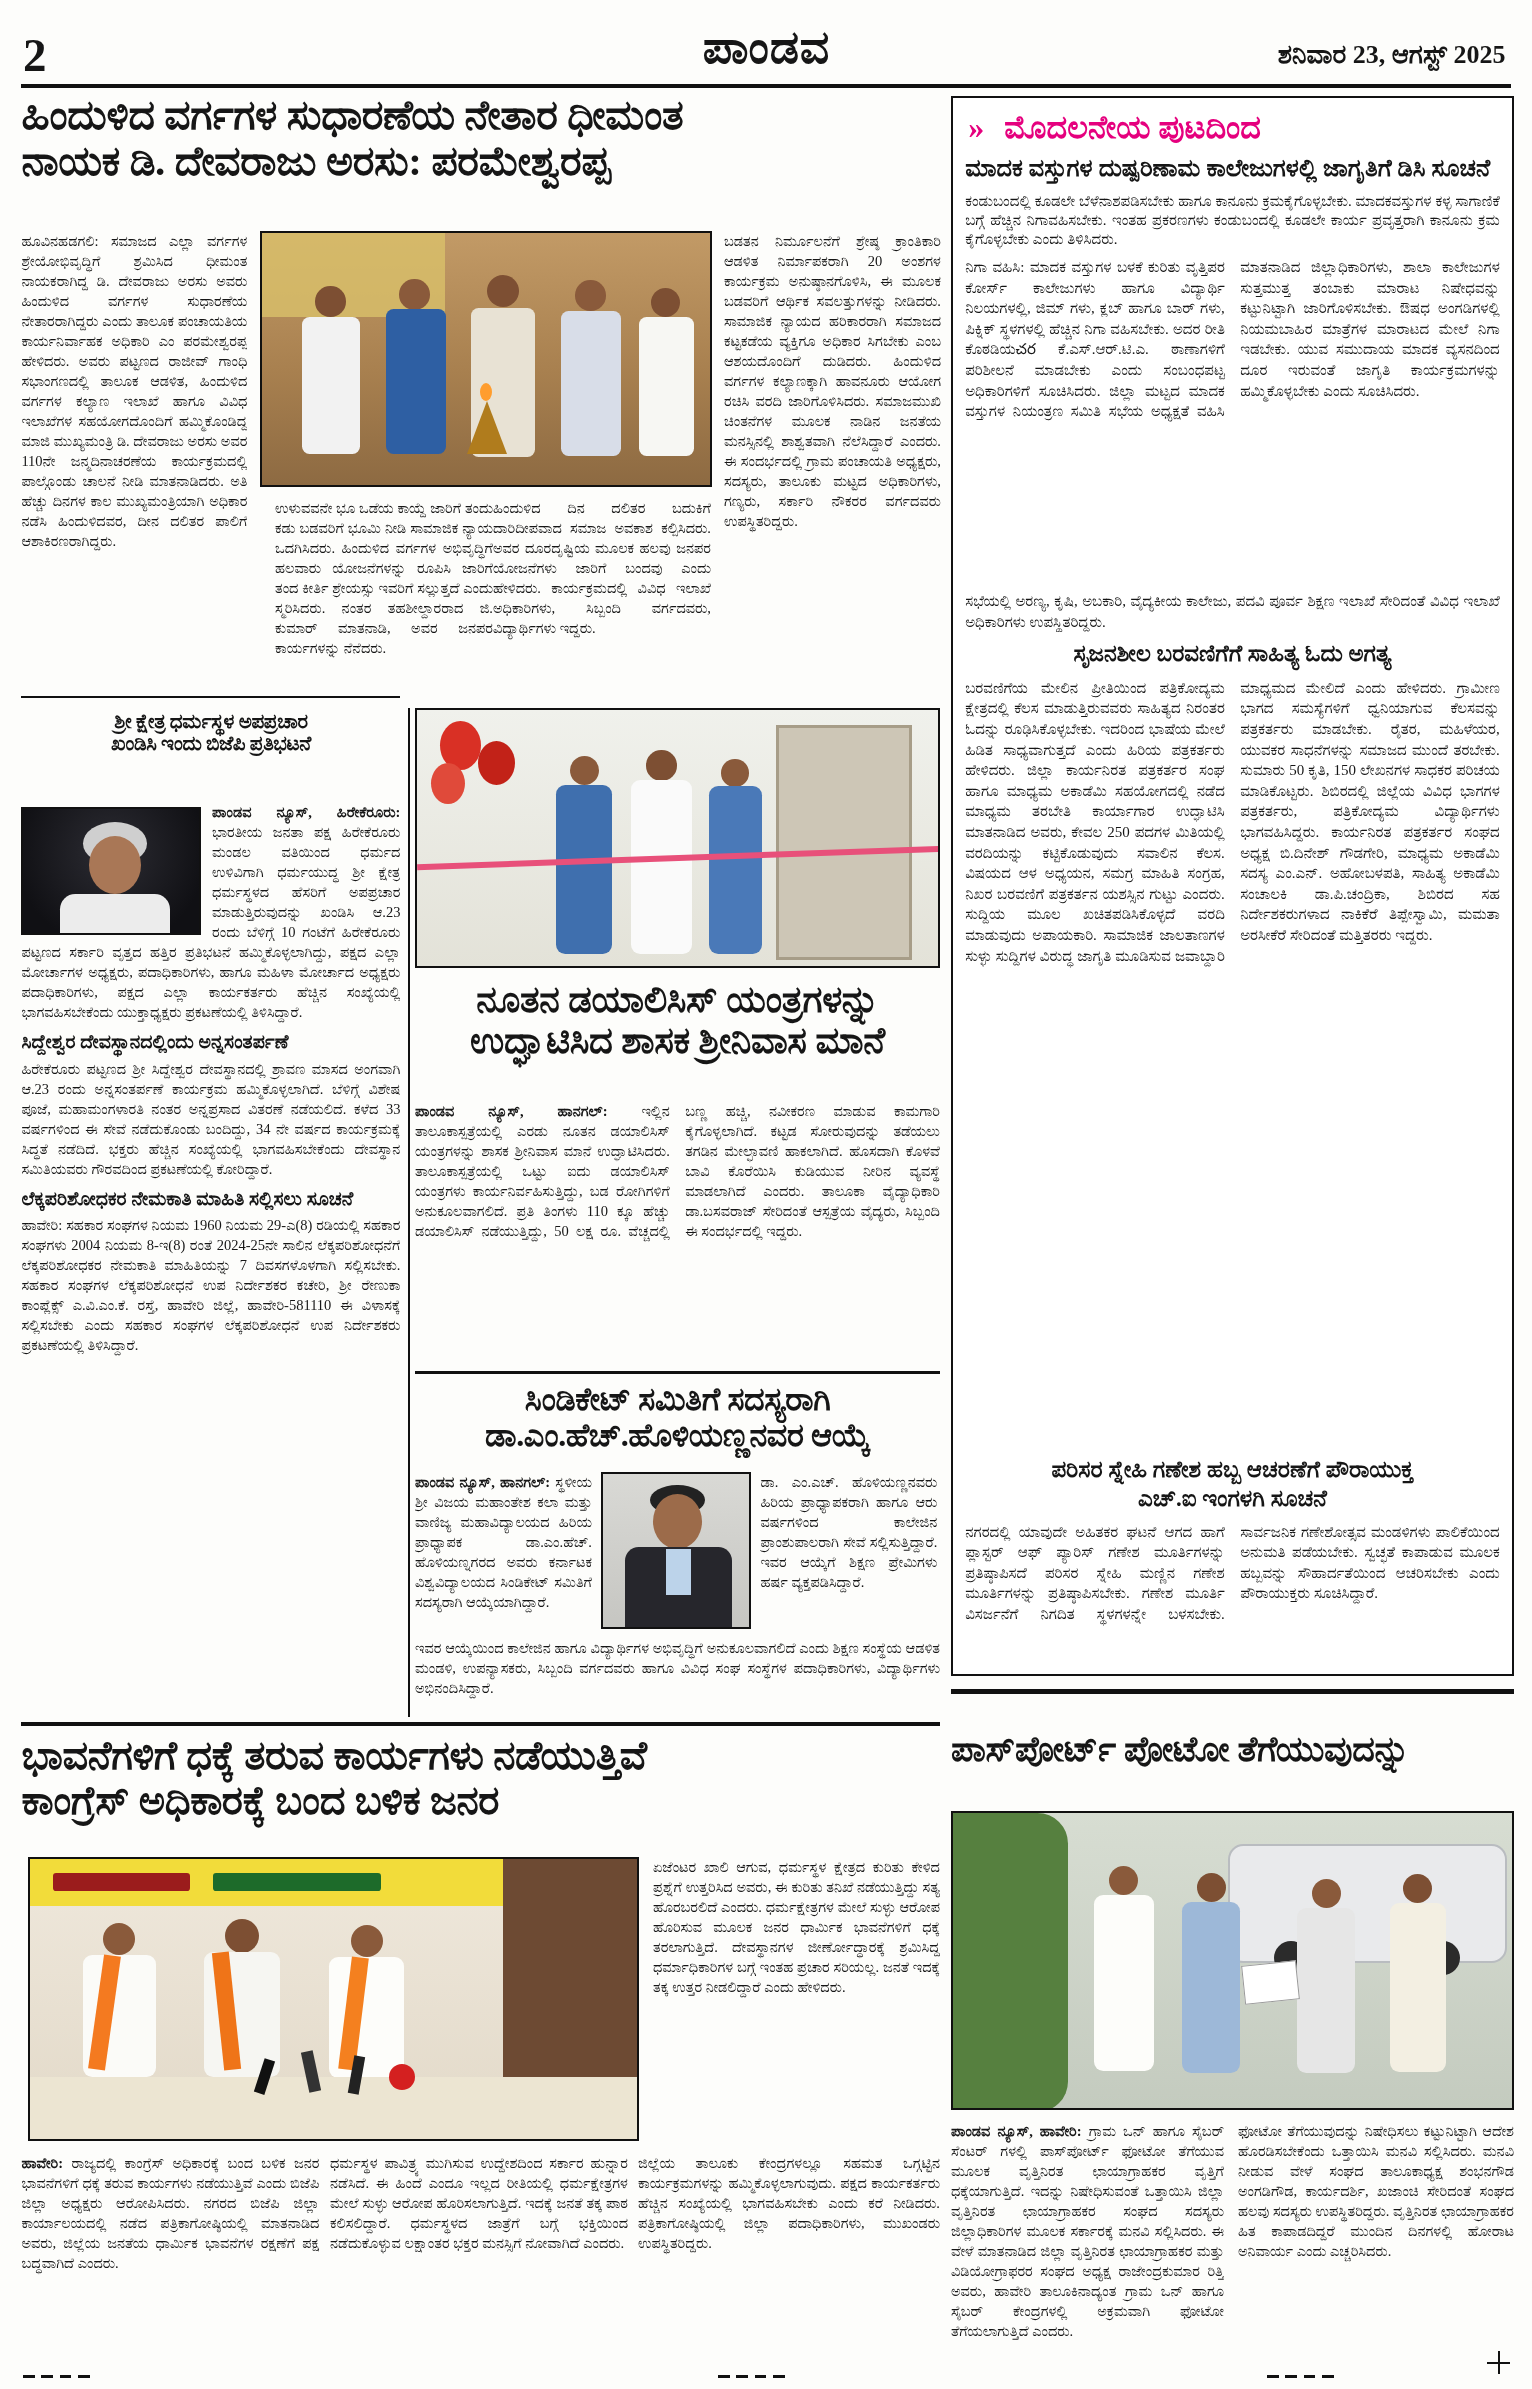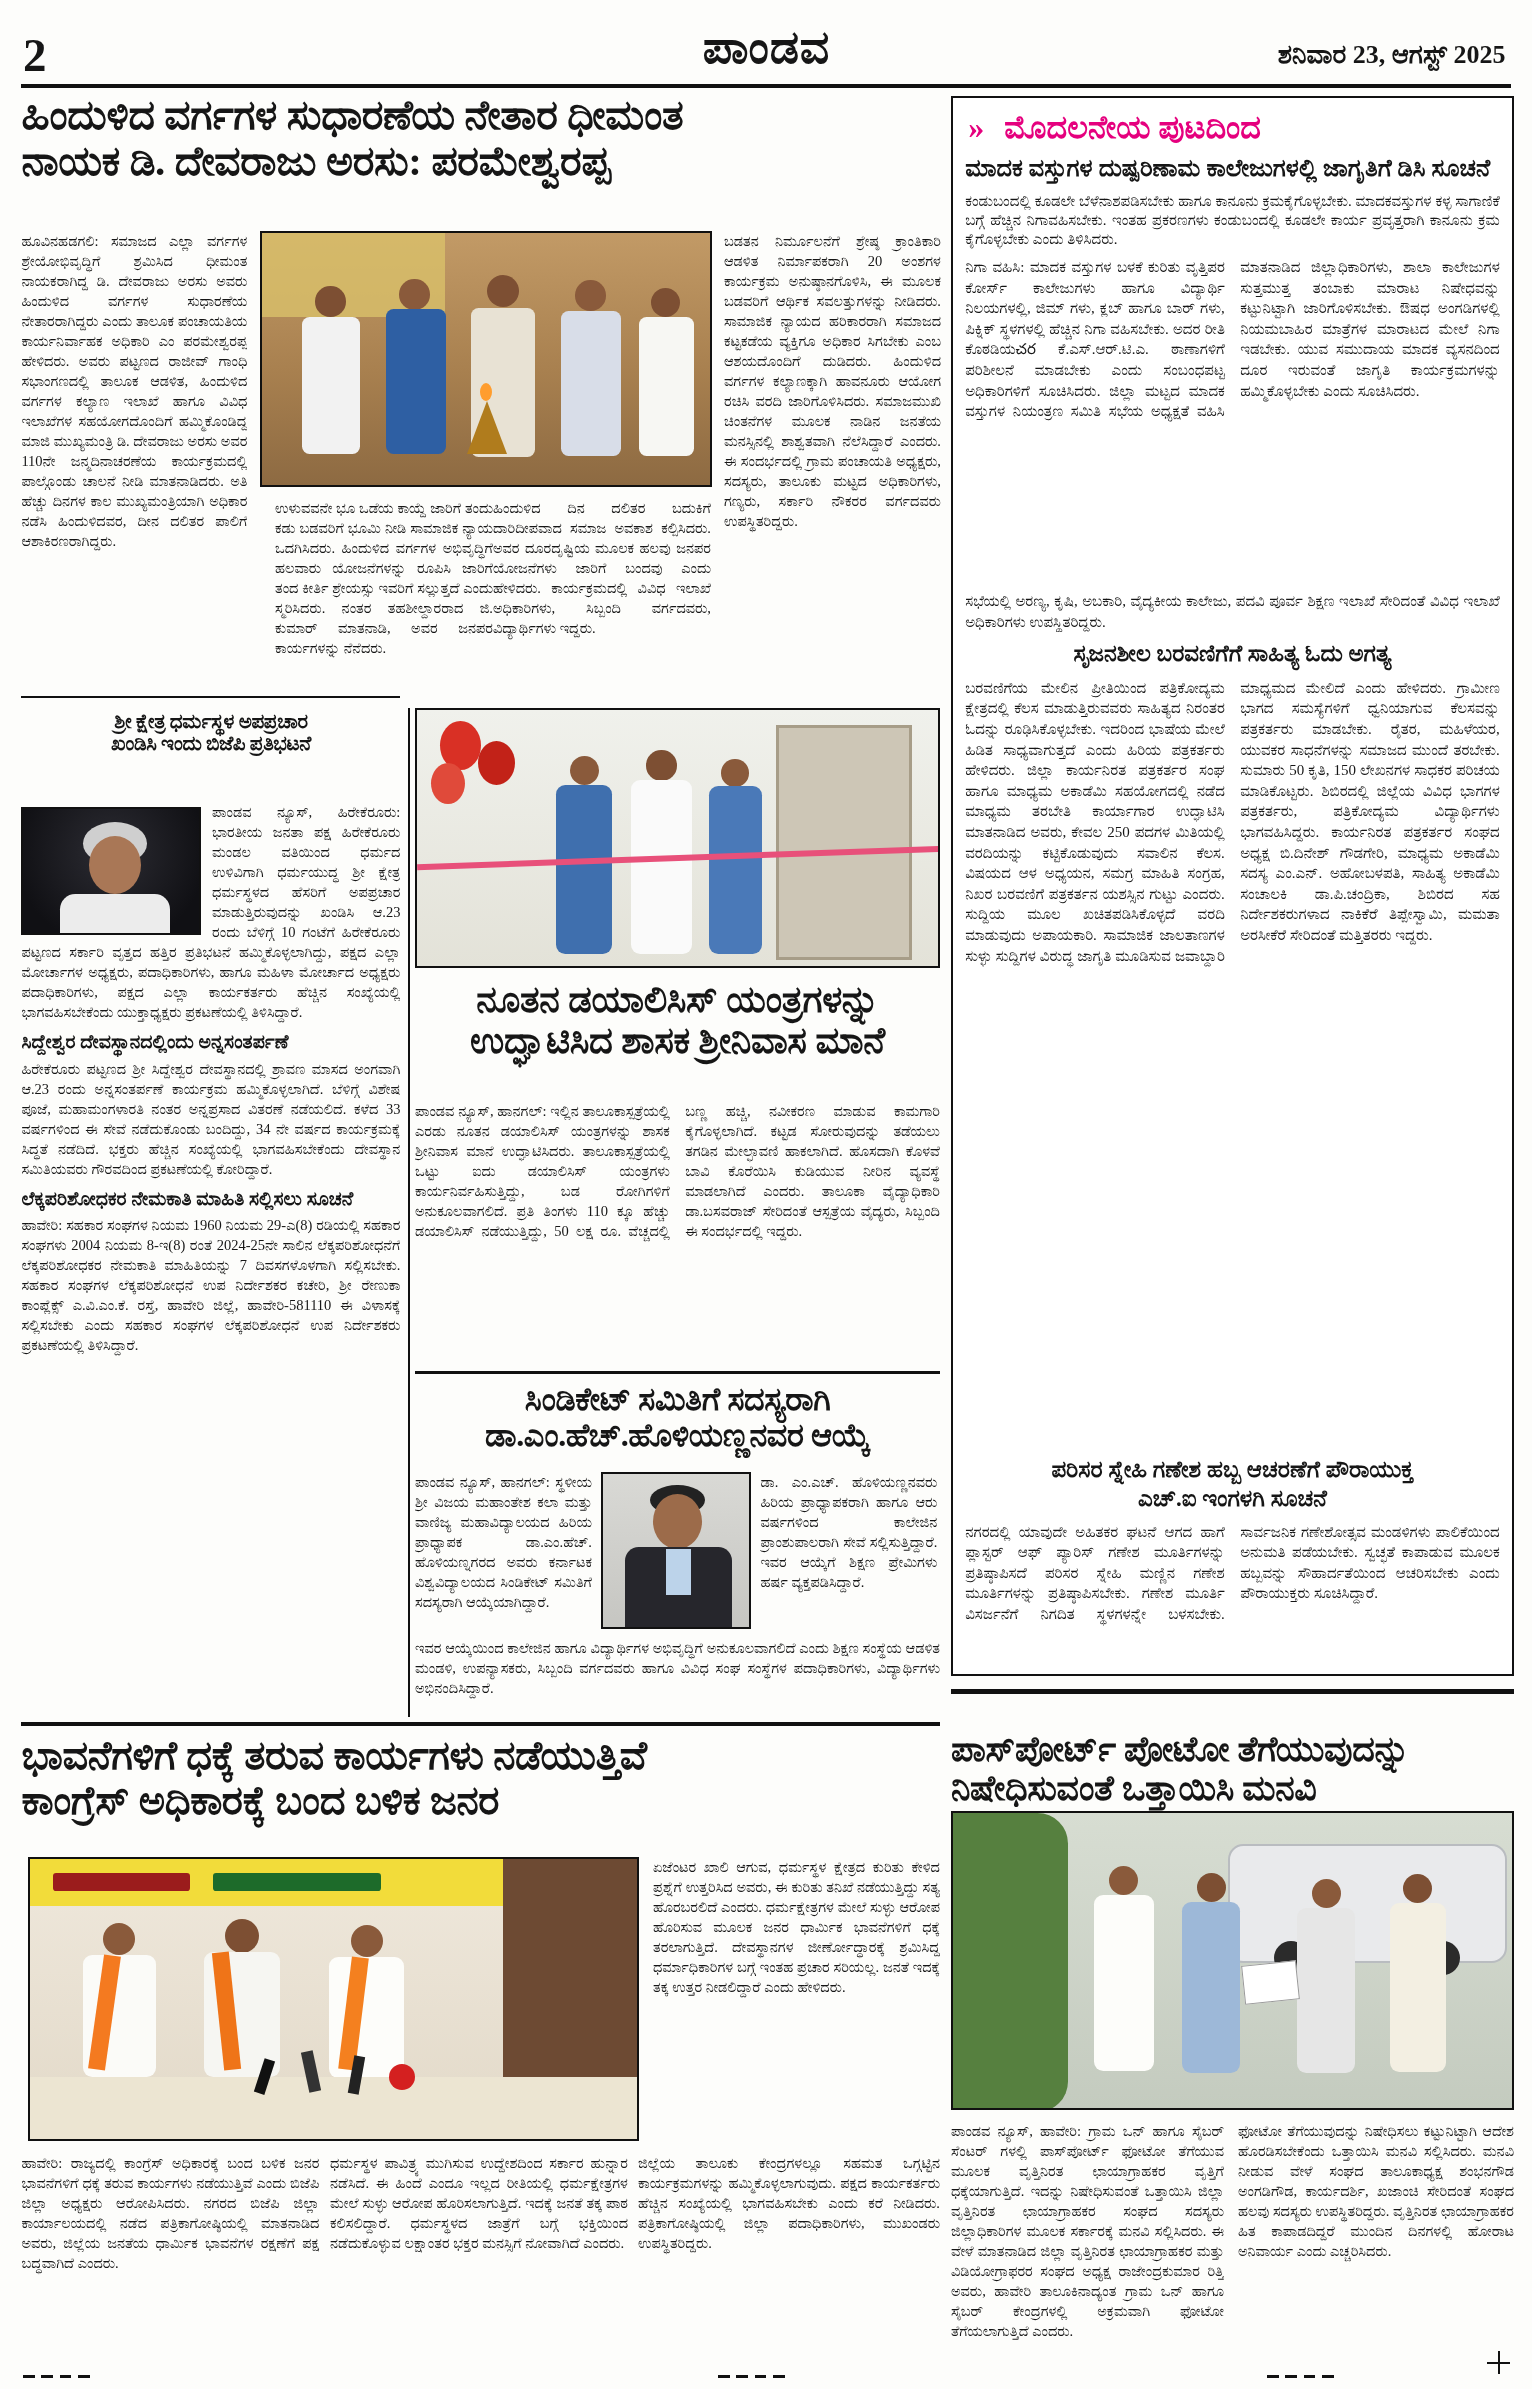--- a/index.html
+++ b/index.html
@@ -7,21 +7,21 @@
        font-family:"Liberation Serif",serif;color:#161616;}
   .abs{position:absolute;}
   .just{text-align:justify;}
   .bodytxt{font-size:14.5px;line-height:20px;overflow:hidden;}
   .bodytxt p{margin:0 0 7.6px 0;}
   .headline{font-weight:700;line-height:1.12;letter-spacing:-0.4px;}
   .rule{background:#111;}
   .photo{border:2.3px solid #111;box-sizing:border-box;position:absolute;overflow:hidden;}
   .pp{position:absolute;border-radius:50%;}
   .pt{position:absolute;}
-  .byline{font-weight:400;}
+  .byline{font-weight:700;}
   .minihead{font-weight:700;font-size:19px;line-height:1.2;margin:9.2px 0 4.6px 0;}
   .subhead{font-weight:700;text-align:center;line-height:1.25;}
   .twocol{column-count:2;column-gap:15.3px;}
   .vline{position:absolute;background:#111;width:1.5px;}
   .dashes span{display:inline-block;width:11.5px;height:3.1px;background:#111;margin-right:6.9px;}
 </style>
 </head>
 <body>
 
 <div class="abs" style="left:23px;top:27.5px;font-size:47px;font-weight:700;">2</div>
@@ -176,21 +176,20 @@
     <div>ಪರಿಸರ ಸ್ನೇಹಿ ಗಣೇಶ ಹಬ್ಬ ಆಚರಣೆಗೆ ಪೌರಾಯುಕ್ತ</div>
     <div>ಎಚ್.ಐ ಇಂಗಳಗಿ ಸೂಚನೆ</div>
   </div>
   <div class="bodytxt just twocol" style="font-size:15px;line-height:20.6px;height:160px;">ನಗರದಲ್ಲಿ ಯಾವುದೇ ಅಹಿತಕರ ಘಟನೆ ಆಗದ ಹಾಗೆ ಪ್ಲಾಸ್ಟರ್ ಆಫ್ ಪ್ಯಾರಿಸ್ ಗಣೇಶ ಮೂರ್ತಿಗಳನ್ನು ಪ್ರತಿಷ್ಠಾಪಿಸದೆ ಪರಿಸರ ಸ್ನೇಹಿ ಮಣ್ಣಿನ ಗಣೇಶ ಮೂರ್ತಿಗಳನ್ನು ಪ್ರತಿಷ್ಠಾಪಿಸಬೇಕು. ಗಣೇಶ ಮೂರ್ತಿ ವಿಸರ್ಜನೆಗೆ ನಿಗದಿತ ಸ್ಥಳಗಳನ್ನೇ ಬಳಸಬೇಕು. ಸಾರ್ವಜನಿಕ ಗಣೇಶೋತ್ಸವ ಮಂಡಳಿಗಳು ಪಾಲಿಕೆಯಿಂದ ಅನುಮತಿ ಪಡೆಯಬೇಕು. ಸ್ವಚ್ಛತೆ ಕಾಪಾಡುವ ಮೂಲಕ ಹಬ್ಬವನ್ನು ಸೌಹಾರ್ದತೆಯಿಂದ ಆಚರಿಸಬೇಕು ಎಂದು ಪೌರಾಯುಕ್ತರು ಸೂಚಿಸಿದ್ದಾರೆ.</div>
 </div>
 
 <div class="abs rule" style="left:951px;top:1689px;width:563px;height:4.6px;"></div>
 
 <div class="abs headline" style="left:951px;top:1702px;width:563px;font-size:35px;margin-top:28px;">
   <div>ಪಾಸ್‌ಪೋರ್ಟ್ ಪೋಟೋ ತೆಗೆಯುವುದನ್ನು</div>
-  <div>ನಿಷೇಧಿಸುವಂತೆ ಒತ್ತಾಯಿಸಿ ಮನವಿ</div>
 </div>
 
 <div class="photo" style="left:951px;top:1811px;width:563px;height:299px;background:linear-gradient(180deg,#d7ddd2 0%,#c4cbbf 100%);">
   <div class="pt" style="left:0;top:0;width:115px;height:299px;background:#56803f;border-radius:0 30.5px 30.5px 0;"></div>
   <div class="pt" style="left:275px;top:30.5px;width:275px;height:115px;background:#e9eaec;border-radius:15.3px;border:2.3px solid #b9bcc0;"></div>
   <div class="pp" style="left:321px;top:128px;width:34px;height:34px;background:#2b2b2b;"></div>
   <div class="pp" style="left:473px;top:128px;width:34px;height:34px;background:#2b2b2b;"></div>
   <div class="pp" style="left:156px;top:53px;width:29px;height:29px;background:#8a5a3b;"></div>
   <div class="pt" style="left:141px;top:82px;width:60px;height:176px;background:#fdfdfa;border-radius:9.2px;"></div>
   <div class="pp" style="left:244px;top:60px;width:29px;height:29px;background:#7d4f33;"></div>

